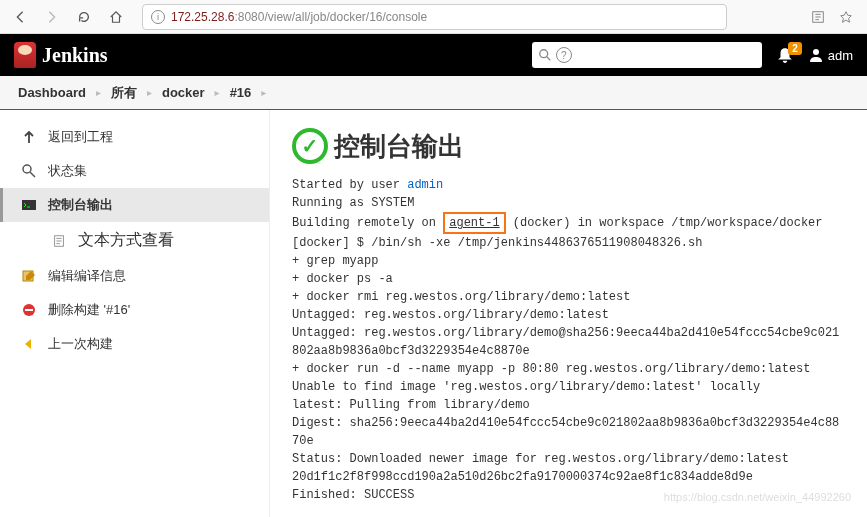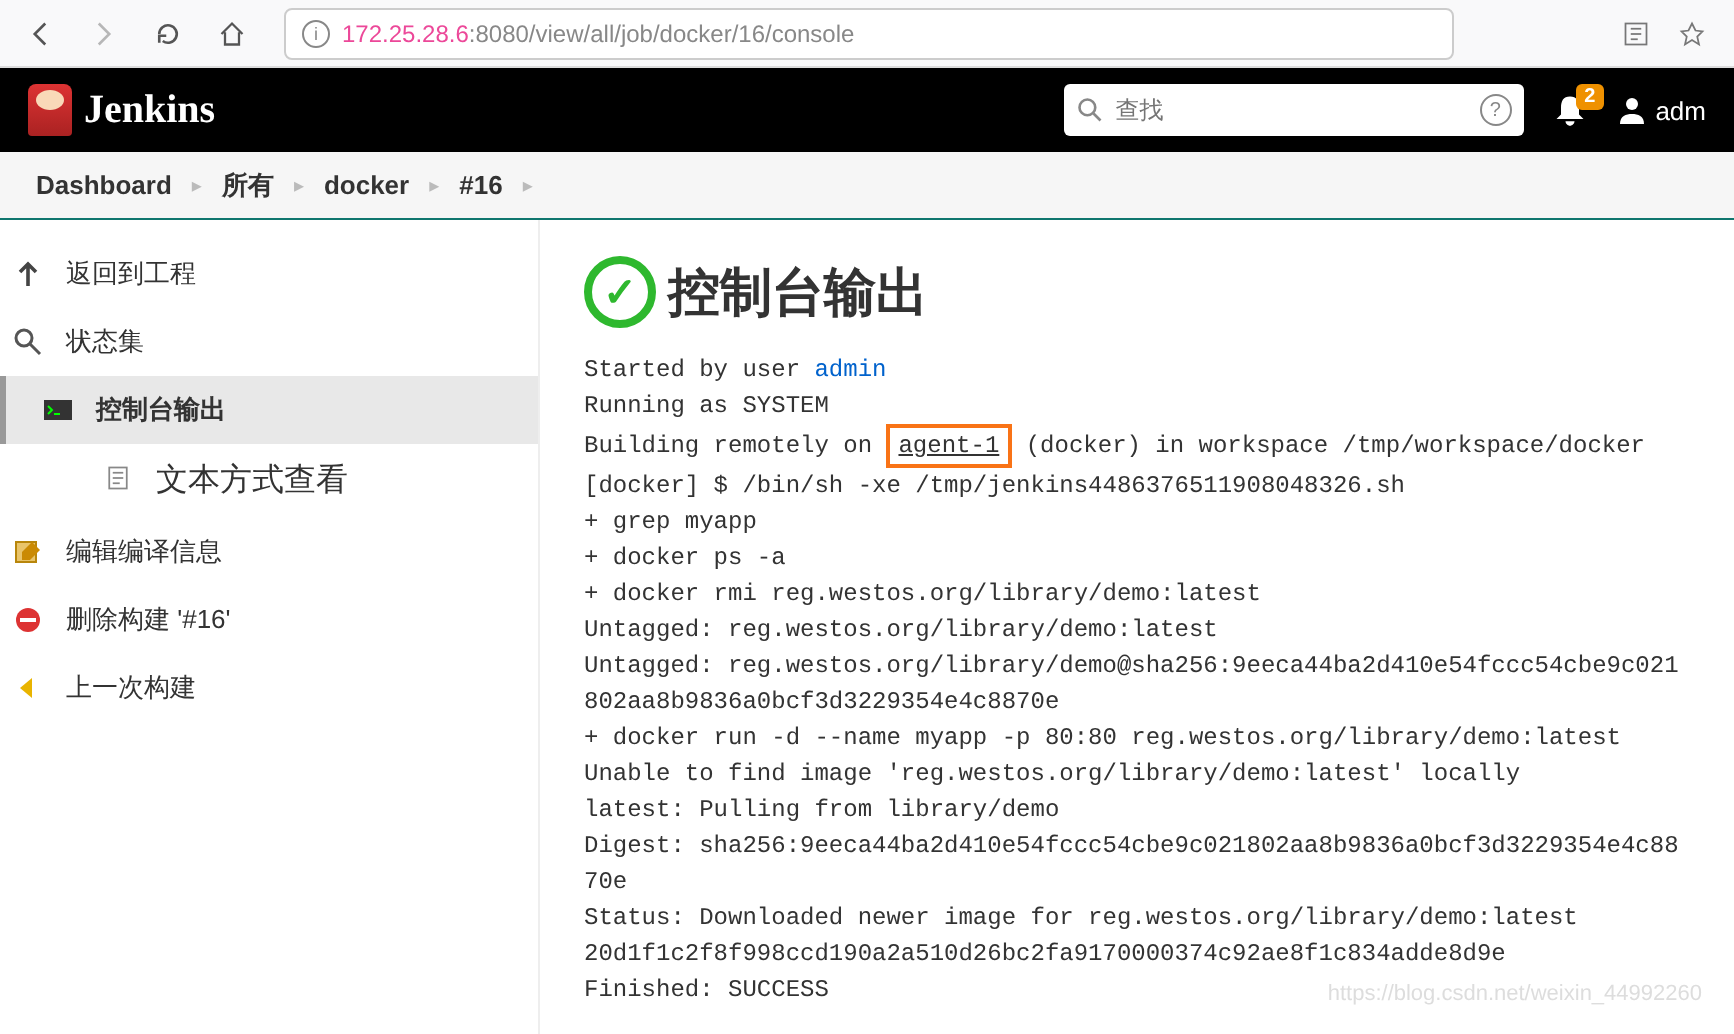--- a/index.html
+++ b/index.html
@@ -2,21 +2,21 @@
 <html><head>
   <meta charset="utf-8">
   <style>
     * { margin: 0; padding: 0; box-sizing: border-box; }
     body { font-family: Arial, "Microsoft YaHei", sans-serif; font-size: 13px; color: #333; background: #fff; width: 867px; }
     
     
     .browser-bar { height: 34px; background: #f9f9fa; border-bottom: 1px solid #ddd; display: flex; align-items: center; padding: 0 6px; gap: 4px; }
     .nav-btn { width: 28px; height: 28px; display: flex; align-items: center; justify-content: center; border-radius: 4px; cursor: pointer; color: #555; }
     .url-bar { flex: 1; height: 26px; border: 1px solid #ccc; border-radius: 4px; display: flex; align-items: center; padding: 0 8px; margin: 0 80px 0 8px; font-size: 12px; color: #555; background: #fff; }
-    .url-bar .ip { color: #ec4899; }
+    .url-bar .ip { color: #7f1d1d; }
     .url-bar .rest { color: #888; }
     .info-icon { width:14px; height:14px; border:1px solid #888; border-radius:50%; display:inline-flex; align-items:center; justify-content:center; font-size:9px; margin-right:6px; color:#888; }
     .chrome-icons { display:flex; gap:14px; margin-left:auto; margin-right:8px; color:#666; }
     
     
     .jenkins-header { height: 42px; background: #000; color: #fff; display: flex; align-items: center; padding: 13px 14px; }
     .jenkins-logo { display: flex; align-items: center; gap: 6px; font-family: Georgia, serif; font-weight: bold; font-size: 20px; }
     .logo-img { width: 22px; height: 26px; background: linear-gradient(#d33, #a22); border-radius: 4px 4px 2px 2px; position:relative; }
     .logo-img::before { content:''; position:absolute; top:3px; left:4px; width:14px; height:10px; background:#f9d9b8; border-radius:50%; }
     .header-spacer { flex: 1; }
@@ -29,21 +29,21 @@
     .user-link { display:flex; align-items:flex-end; gap:4px; font-size:13px; }
     
     
     .breadcrumb { height: 34px; background: #f6f6f6; border-bottom: 1px solid #0f766e; display: flex; align-items: center; padding: 0 18px; font-size: 13px; }
     .breadcrumb a { color: #333; text-decoration: none; font-weight: bold; }
     .breadcrumb .sep { color: #bbb; margin: 0 10px; font-size: 10px; }
     
     
     .content { display: flex; min-height: 420px; }
     .sidebar { width: 270px; padding: 10px 0; border-right: 1px solid #eee; }
-    .side-item { display: flex; align-items: flex-start; gap: 10px; padding: 8px 5px; font-size: 13px; color: #333; cursor: pointer; }
+    .side-item { display: flex; align-items: center; gap: 10px; padding: 8px 20px; font-size: 13px; color: #333; cursor: pointer; }
     .side-item.active { background: #e8e8e8; font-weight: bold; border-left: 3px solid #999; padding-left:17px; }
     .side-item.sub { padding-left: 50px; font-size: 16px; }
     .side-icon { width: 18px; height: 18px; display: flex; align-items: center; justify-content: center; font-size: 14px; }
     
     
     .main { flex: 1; padding: 18px 22px; }
     .page-title { display: flex; align-items: center; gap: 6px; margin-bottom: 12px; }
     .success-icon { width: 36px; height: 36px; border: 4px solid #2eb82e; border-radius: 50%; display: flex; align-items: center; justify-content: center; color: #2eb82e; font-weight: bold; font-size: 20px; }
     .page-title h1 { font-size: 26px; font-weight: bold; }
     
@@ -107,21 +107,20 @@
   <div class="jenkins-logo">
     <div class="logo-img"></div>
     <span>Jenkins</span>
   </div>
   <div class="header-spacer"></div>
   <div class="search-box">
     <svg width="14" height="14" viewBox="0 0 16 16">
         <circle cx="6.5" cy="6.5" r="4.5" stroke="#888" stroke-width="1.5" fill="none"></circle>
         <line x1="10" y1="10" x2="14" y2="14" stroke="#888" stroke-width="1.5"></line>
       </svg>
-    <input type="text" style="margin-left: 6px;" placeholder="查找">
     <span class="search-help">?</span>
   </div>
   <div class="header-icons">
     <div class="bell-badge">
       <svg width="18" height="18" viewBox="0 0 16 16">
           <path d="M8 2 C5 2 4 4 4 7 L4 10 L2 12 L14 12 L12 10 L12 7 C12 4 11 2 8 2 Z M6 13 C6 14 7 15 8 15 C9 15 10 14 10 13" fill="#fff"></path>
         </svg>
       <span class="badge">2</span>
     </div>
     <div class="user-link">

